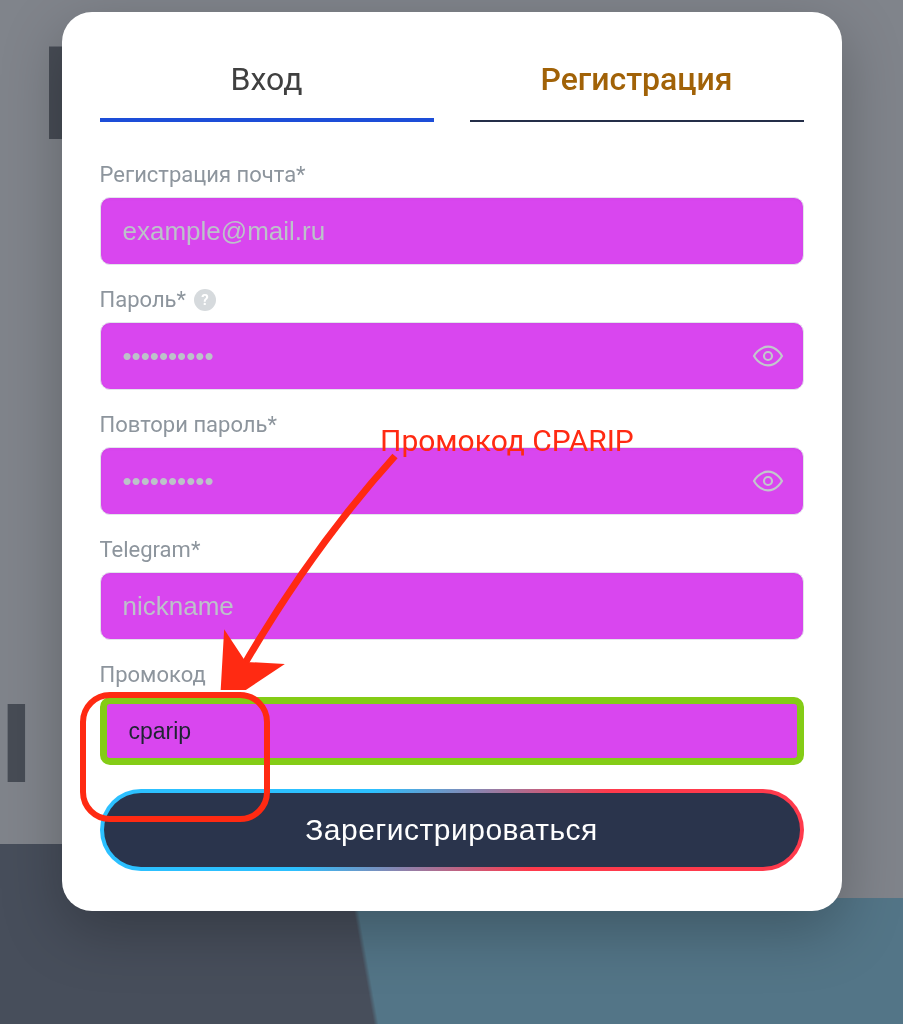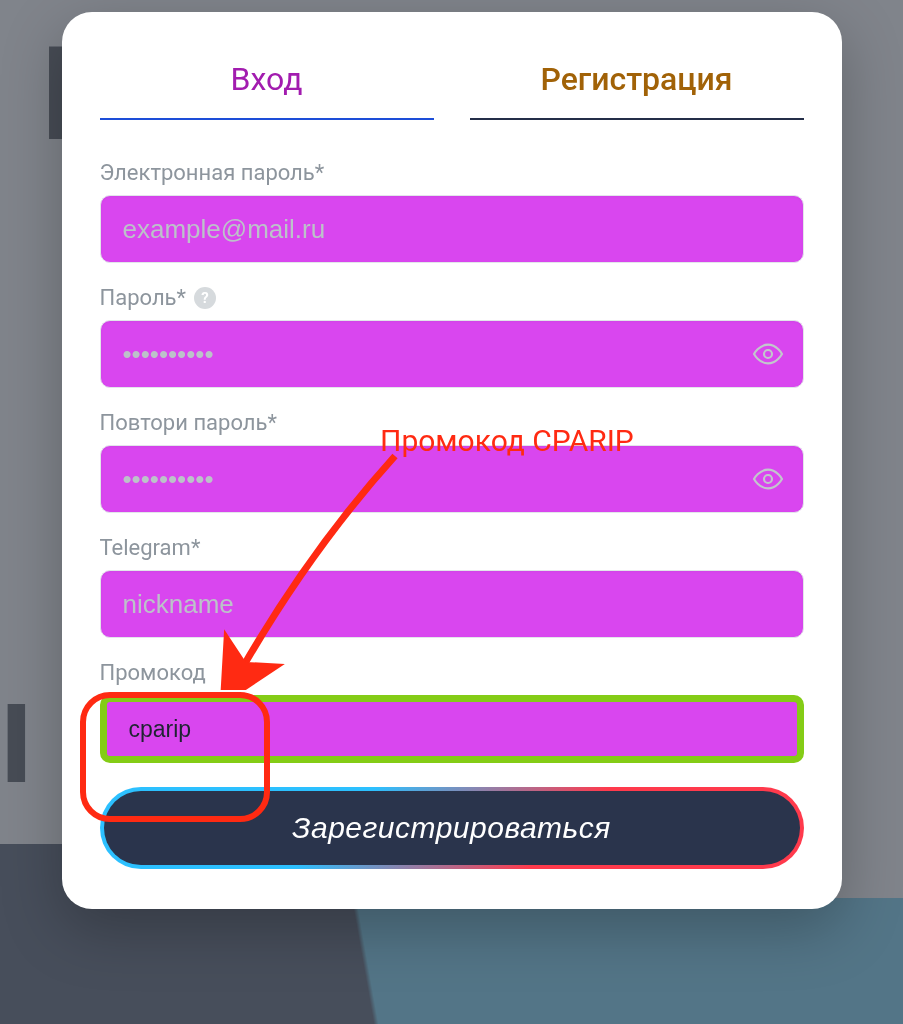--- a/index.html
+++ b/index.html
@@ -51,22 +51,22 @@
     display: flex;
     gap: 36px;
     margin: 0 8px 40px 8px;
   }
   .tab {
     flex: 1;
     text-align: center;
     font-size: 32px;
     font-weight: 400;
     padding-bottom: 20px;
-    border-bottom: 2px solid #1d4ed8;
-    color: #a21caf;
+    border-bottom: 4px solid #1d4ed8;
+    color: #404040;
     cursor: pointer;
   }
   .tab.active {
     color: #a16207;
     border-bottom: 2px solid #242e48;
     font-weight: 500;
   }
 
   .field { margin-bottom: 22px; padding: 0 8px; }
   .field-label {
@@ -147,41 +147,40 @@
   .submit-btn {
     width: 100%; height: 100%;
     background: #2a344c;
     border: none;
     border-radius: 40px;
     color: #fff;
     font-size: 30px;
     font-weight: 400;
     letter-spacing: 0.5px;
     cursor: pointer;
-    font-style: italic;
   }
 </style>
 </head>
 <body>
 
 <div class="bg">
   <div class="bg-text-top">I</div>
   <div class="bg-text-mid">I</div>
 </div>
 <div class="overlay"></div>
 
 <div class="modal">
 
   <div class="tabs">
     <div class="tab">Вход</div>
     <div class="tab active">Регистрация</div>
   </div>
 
   <div class="field">
-    <div class="field-label">Электронная пароль*</div>
+    <div class="field-label">Регистрация почта*</div>
     <div class="input-wrap">
       <input class="input" type="email" placeholder="example@mail.ru" style="">
     </div>
   </div>
 
   <div class="field">
     <div class="field-label">
       <span>Пароль*</span>
       <span class="help-icon">?</span>
     </div>

